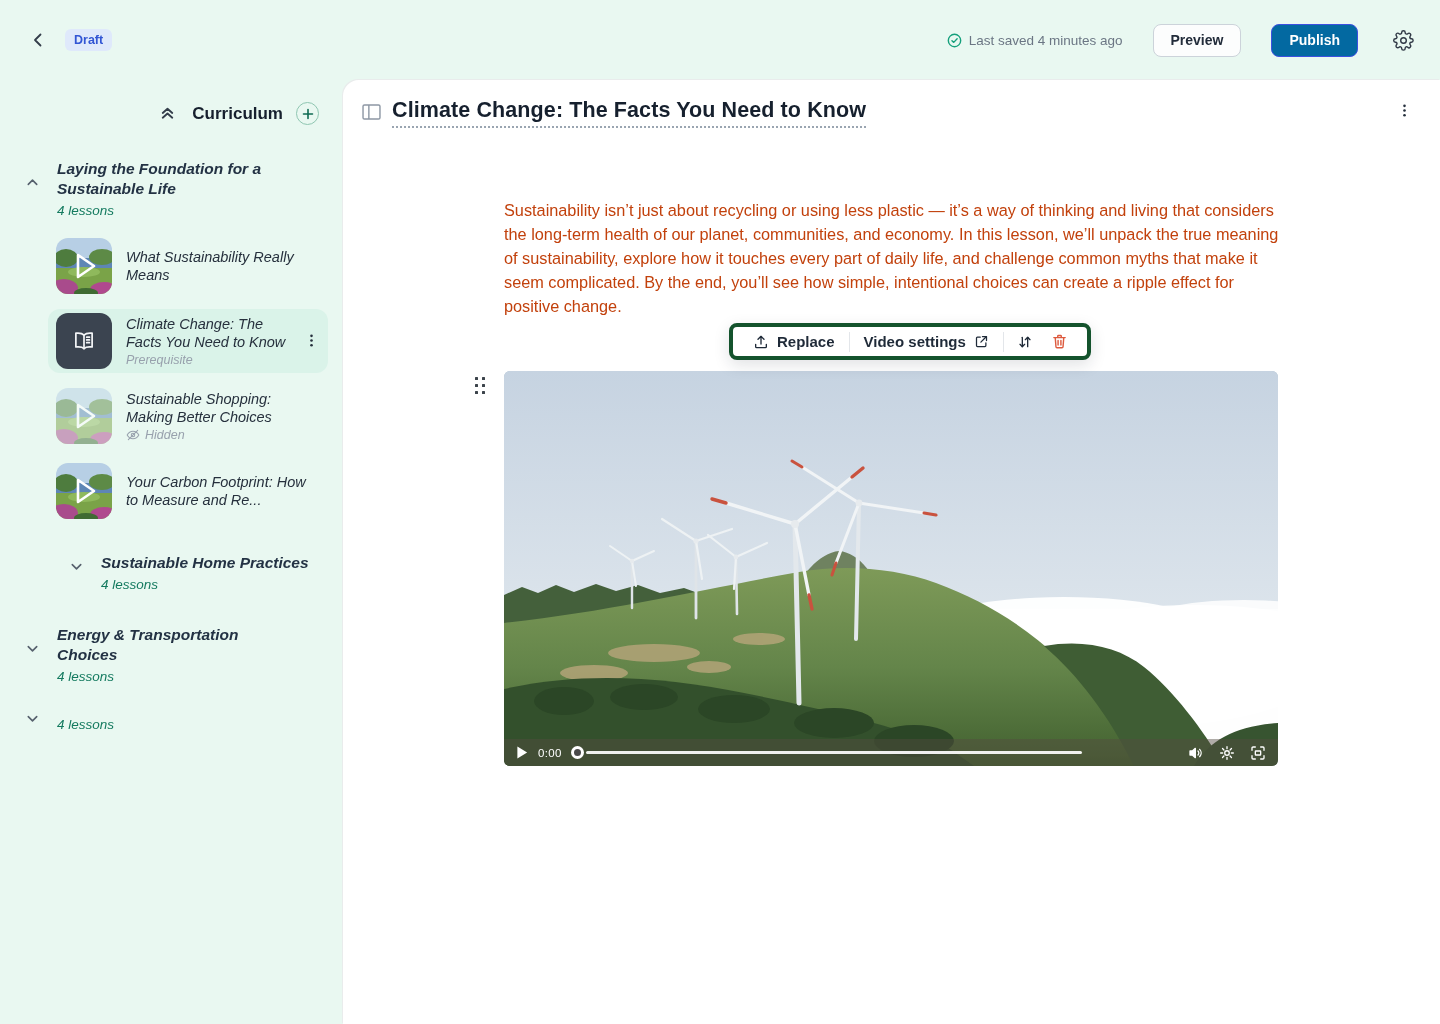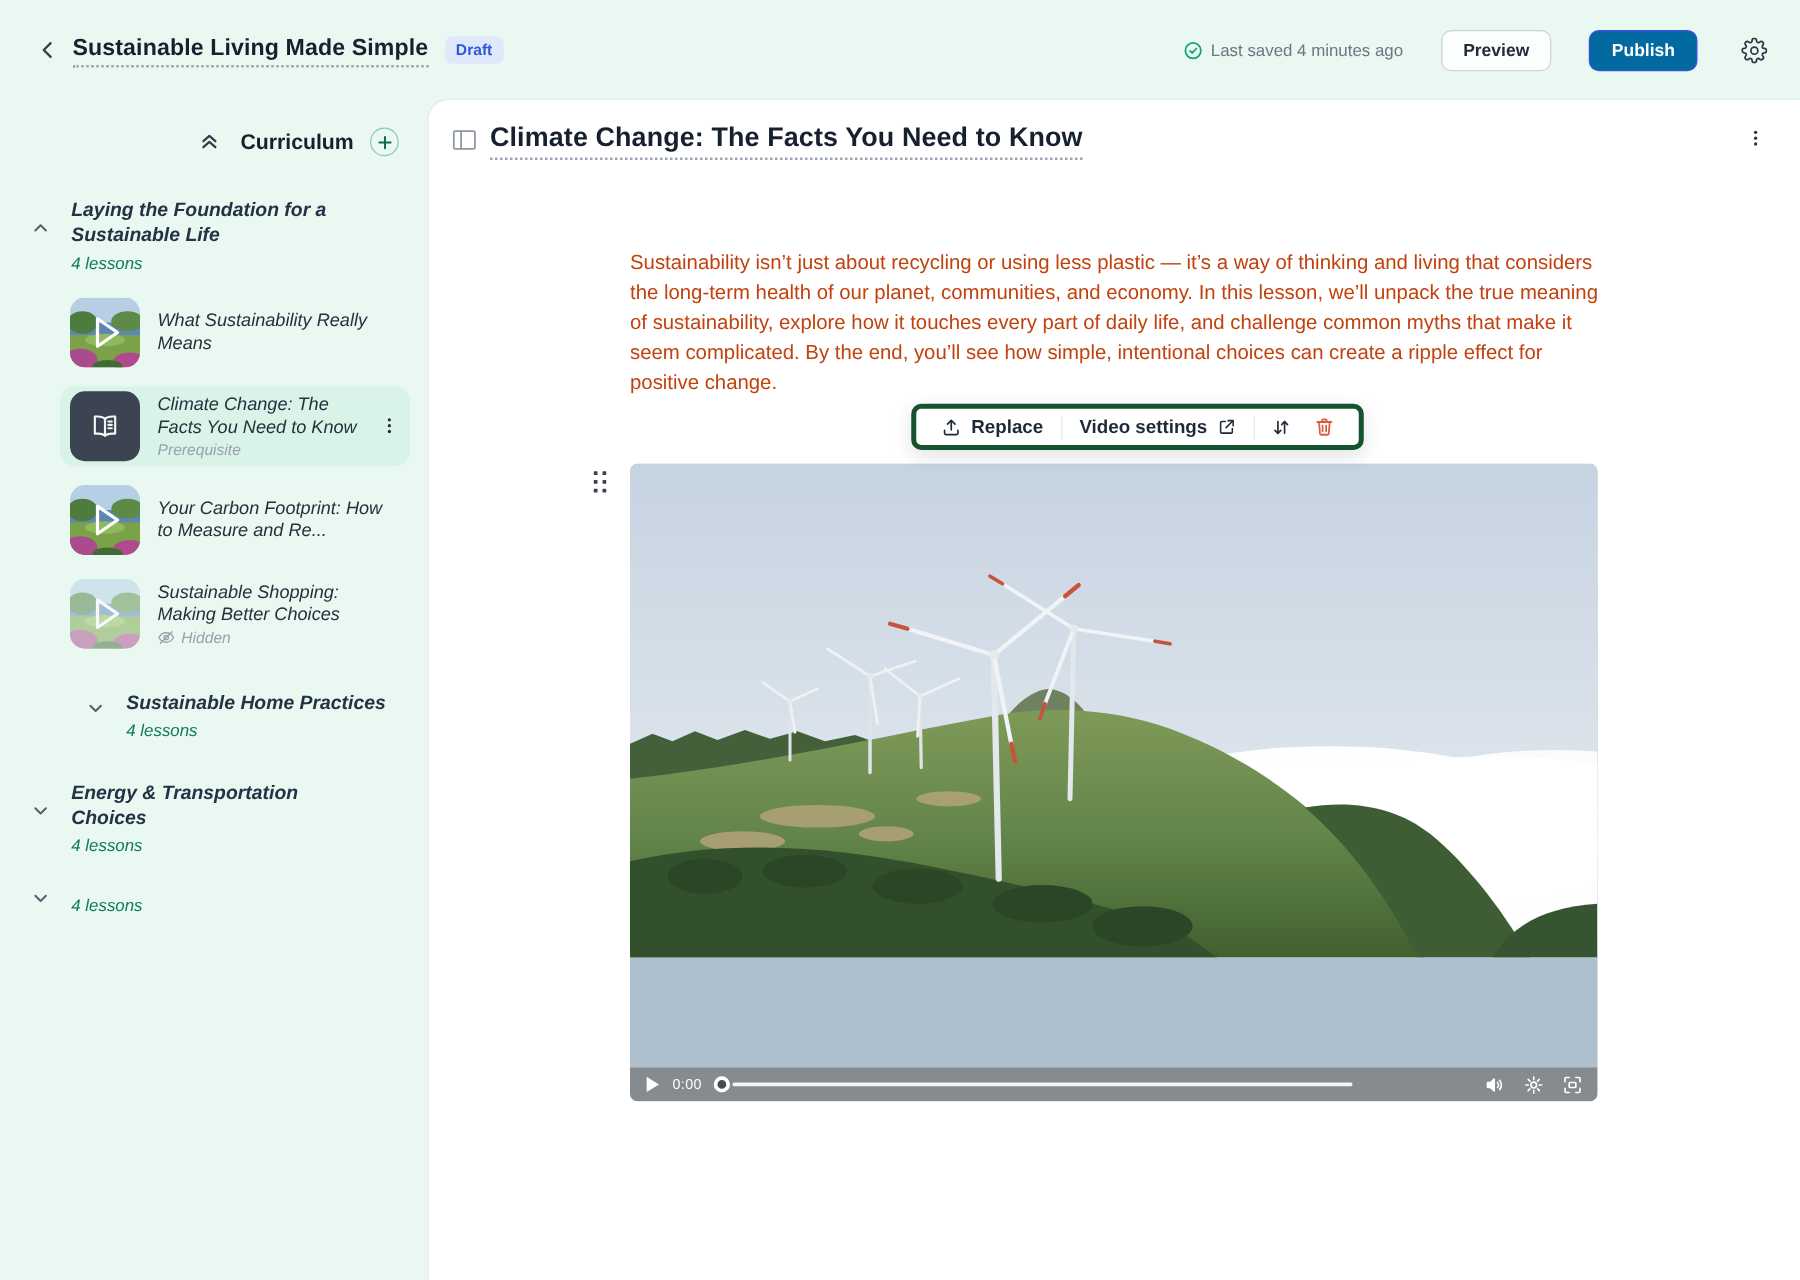--- a/index.html
+++ b/index.html
@@ -59,40 +59,39 @@
   .block-toolbar { position:absolute; left:386px; top:243px; height:37px; background:#ffffff; border:4px solid #14532d; border-radius:8px; box-shadow:0 5px 16px rgba(22,32,46,.13); display:flex; align-items:center; padding:0 10px; z-index:5; }
   .tb-item { display:flex; align-items:center; gap:8px; padding:0 10px; font-size:15px; font-weight:600; color:#1f2a38; cursor:pointer; height:100%; }
   .tb-divider { width:1px; height:20px; background:#e3e6ea; margin:0 4px; }
   .tb-icon-btn { padding:0 9px; height:100%; display:flex; align-items:center; cursor:pointer; color:#1f2a38; }
   .tb-icon-btn.danger { color:#dd5a3e; }
 
   .drag-handle { position:absolute; left:132px; top:297px; display:grid; grid-template-columns:repeat(2,3px); grid-template-rows:repeat(3,3px); gap:4px; cursor:grab; }
   .drag-handle i { width:3px; height:3px; background:#3c434b; border-radius:.5px; }
 
   
-  .video-block { position:absolute; left:161px; top:291px; width:774px; height:510px; border-radius:6px; overflow:hidden; background:#aebfce; }
+  .video-block { position:absolute; left:161px; top:291px; width:774px; height:395px; border-radius:6px; overflow:hidden; background:#aebfce; }
   .video-scene { position:absolute; inset:0; }
   .video-controls { position:absolute; left:0; right:0; bottom:0; height:27px; background:rgba(84,76,64,.45); display:flex; align-items:center; padding:0 12px; color:#ffffff; }
   .vc-time { font-size:11.5px; margin-left:10px; letter-spacing:.3px; }
   .vc-knob { width:13px; height:13px; border-radius:50%; border:3px solid #ffffff; background:#4a4a4a; margin-left:9px; flex:none; }
   .vc-track { height:2.5px; background:rgba(255,255,255,.92); border-radius:2px; width:496px; margin-left:2px; }
   .vc-right { margin-left:auto; display:flex; align-items:center; gap:15px; }
   .vc-btn { width:16px; height:16px; cursor:pointer; color:#fff; }
   .vc-play { width:12px; height:13px; cursor:pointer; flex:none; }
 </style>
 </head>
 <body>
 
 <div class="topbar">
   <div class="back-btn">
     <svg width="16" height="16" viewBox="0 0 16 16" fill="none" stroke="currentColor" stroke-width="1.8" stroke-linecap="round" stroke-linejoin="round">
         <path d="M10.5 2.5 L5 8 L10.5 13.5"></path>
       </svg>
   </div>
-  <div class="course-title">Sustainable Living Made Simple</div>
   <div class="draft-badge">Draft</div>
   <div class="topbar-right">
     <div class="saved-status">
       <svg width="15" height="15" viewBox="0 0 16 16" fill="none" stroke="#15a07c" stroke-width="1.5" stroke-linecap="round" stroke-linejoin="round">
           <circle cx="8" cy="8" r="6.6"></circle>
           <path d="M5.3 8.2 L7.2 10 L10.8 6.2"></path>
         </svg>
       <span>Last saved 4 minutes ago</span>
     </div>
     <button class="btn btn-secondary">Preview</button>
@@ -169,64 +168,64 @@
         <div class="kebab">
           <svg width="15" height="15" viewBox="0 0 16 16" fill="currentColor">
               <circle cx="8" cy="3" r="1.4"></circle>
               <circle cx="8" cy="8" r="1.4"></circle>
               <circle cx="8" cy="13" r="1.4"></circle>
             </svg>
         </div>
       </div>
 
       <div class="lesson-row">
+        <div class="lesson-thumb dimmed">
+          <svg width="56" height="56" viewBox="0 0 56 56">
+              <rect width="56" height="24" fill="#b7cfe5"></rect>
+              <rect y="20" width="56" height="14" fill="#5e86b5"></rect>
+              <ellipse cx="10" cy="20" rx="12" ry="9" fill="#4e7c3e"></ellipse>
+              <ellipse cx="46" cy="19" rx="13" ry="8" fill="#5d8a46"></ellipse>
+              <rect y="30" width="56" height="26" fill="#7aa348"></rect>
+              <ellipse cx="28" cy="34" rx="16" ry="5" fill="#8fb95c"></ellipse>
+              <ellipse cx="8" cy="50" rx="14" ry="9" fill="#a94b8c"></ellipse>
+              <ellipse cx="48" cy="52" rx="14" ry="8" fill="#b0498e"></ellipse>
+              <ellipse cx="30" cy="55" rx="12" ry="5" fill="#406b33"></ellipse>
+              <polygon points="22,17 38,28 22,39" fill="none" stroke="#ffffff" stroke-width="2.6" stroke-linejoin="round"></polygon>
+            </svg>
+        </div>
+        <div class="lesson-texts">
+          <div class="lesson-title">Sustainable Shopping: Making Better Choices</div>
+          <div class="lesson-note">
+            <svg width="14" height="14" viewBox="0 0 24 24" fill="none" stroke="currentColor" stroke-width="1.8" stroke-linecap="round" stroke-linejoin="round">
+                <path d="M2 12 C4.5 7.5 8 5.5 12 5.5 C16 5.5 19.5 7.5 22 12 C19.5 16.5 16 18.5 12 18.5 C8 18.5 4.5 16.5 2 12 Z"></path>
+                <circle cx="12" cy="12" r="3"></circle>
+                <path d="M4 20 L20 4"></path>
+              </svg>
+            <span>Hidden</span>
+          </div>
+        </div>
+      </div>
+
+      <div class="lesson-row">
         <div class="lesson-thumb">
           <svg width="56" height="56" viewBox="0 0 56 56">
               <rect width="56" height="24" fill="#b7cfe5"></rect>
               <rect y="20" width="56" height="14" fill="#5e86b5"></rect>
               <ellipse cx="10" cy="20" rx="12" ry="9" fill="#4e7c3e"></ellipse>
               <ellipse cx="46" cy="19" rx="13" ry="8" fill="#5d8a46"></ellipse>
               <rect y="30" width="56" height="26" fill="#7aa348"></rect>
               <ellipse cx="28" cy="34" rx="16" ry="5" fill="#8fb95c"></ellipse>
               <ellipse cx="8" cy="50" rx="14" ry="9" fill="#a94b8c"></ellipse>
               <ellipse cx="48" cy="52" rx="14" ry="8" fill="#b0498e"></ellipse>
               <ellipse cx="30" cy="55" rx="12" ry="5" fill="#406b33"></ellipse>
               <polygon points="22,17 38,28 22,39" fill="none" stroke="#ffffff" stroke-width="2.6" stroke-linejoin="round"></polygon>
             </svg>
         </div>
         <div class="lesson-texts">
           <div class="lesson-title">Your Carbon Footprint: How to Measure and Re...</div>
-        </div>
-      </div>
-
-      <div class="lesson-row">
-        <div class="lesson-thumb dimmed">
-          <svg width="56" height="56" viewBox="0 0 56 56">
-              <rect width="56" height="24" fill="#b7cfe5"></rect>
-              <rect y="20" width="56" height="14" fill="#5e86b5"></rect>
-              <ellipse cx="10" cy="20" rx="12" ry="9" fill="#4e7c3e"></ellipse>
-              <ellipse cx="46" cy="19" rx="13" ry="8" fill="#5d8a46"></ellipse>
-              <rect y="30" width="56" height="26" fill="#7aa348"></rect>
-              <ellipse cx="28" cy="34" rx="16" ry="5" fill="#8fb95c"></ellipse>
-              <ellipse cx="8" cy="50" rx="14" ry="9" fill="#a94b8c"></ellipse>
-              <ellipse cx="48" cy="52" rx="14" ry="8" fill="#b0498e"></ellipse>
-              <ellipse cx="30" cy="55" rx="12" ry="5" fill="#406b33"></ellipse>
-              <polygon points="22,17 38,28 22,39" fill="none" stroke="#ffffff" stroke-width="2.6" stroke-linejoin="round"></polygon>
-            </svg>
-        </div>
-        <div class="lesson-texts">
-          <div class="lesson-title">Sustainable Shopping: Making Better Choices</div>
-          <div class="lesson-note">
-            <svg width="14" height="14" viewBox="0 0 24 24" fill="none" stroke="currentColor" stroke-width="1.8" stroke-linecap="round" stroke-linejoin="round">
-                <path d="M2 12 C4.5 7.5 8 5.5 12 5.5 C16 5.5 19.5 7.5 22 12 C19.5 16.5 16 18.5 12 18.5 C8 18.5 4.5 16.5 2 12 Z"></path>
-                <circle cx="12" cy="12" r="3"></circle>
-                <path d="M4 20 L20 4"></path>
-              </svg>
-            <span>Hidden</span>
-          </div>
         </div>
       </div>
 
     </div>
   </div>
 
   <div class="section" style="margin-top:30px;margin-left:44px;">
     <div class="section-header">
       <span class="section-chevron">
         <svg width="15" height="15" viewBox="0 0 16 16" fill="none" stroke="currentColor" stroke-width="1.7" stroke-linecap="round" stroke-linejoin="round">

